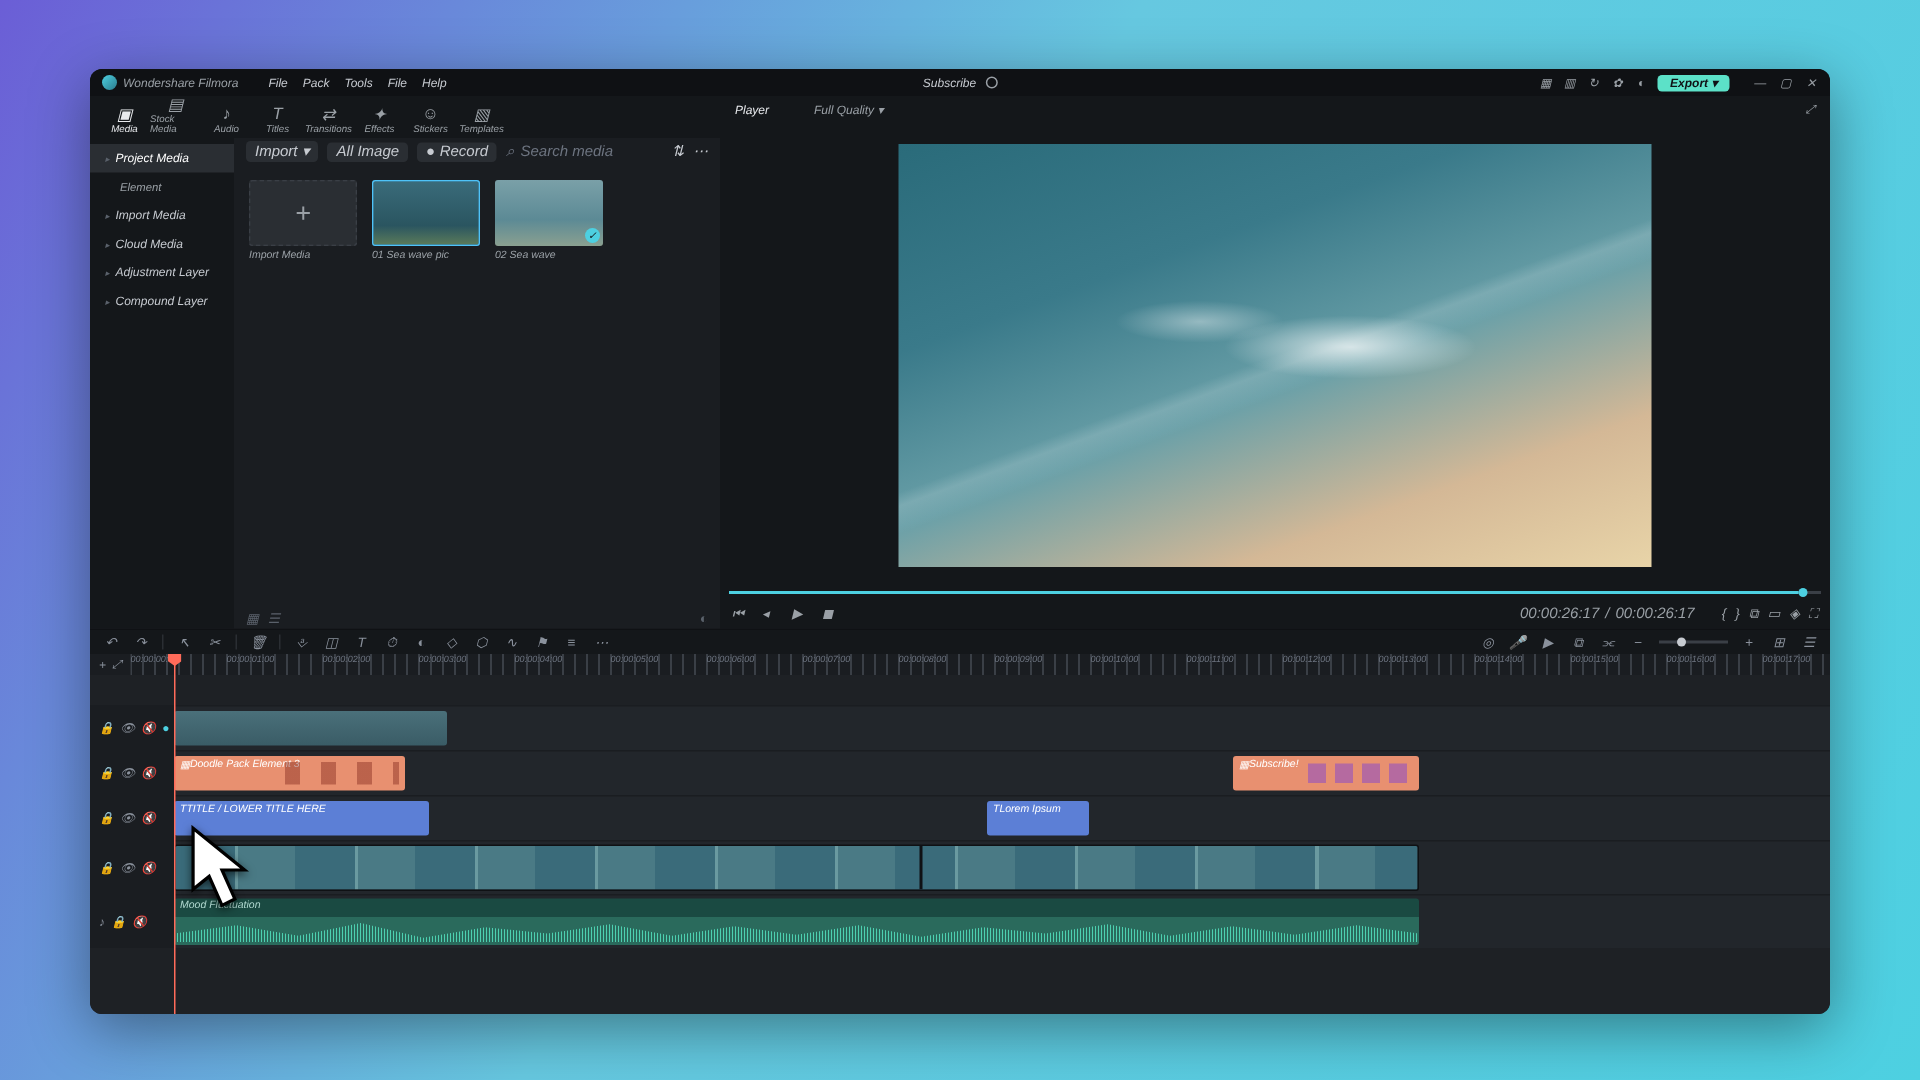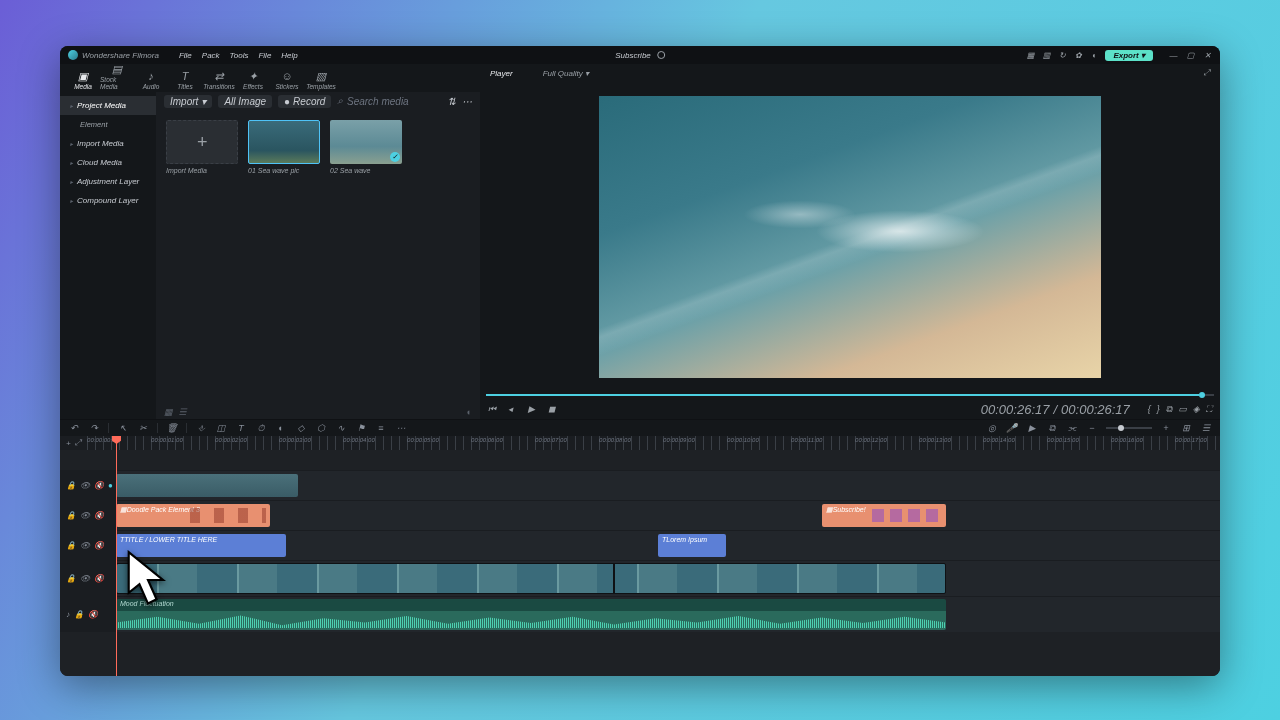--- a/index.html
+++ b/index.html
@@ -119,21 +119,21 @@
       linear-gradient(160deg, transparent 50%, rgba(255,255,255,.15) 52%, transparent 56%);
   }
   .preview-scrub { height:8px; position:relative; margin:0 6px;}
   .preview-scrub .track { position:absolute; left:0; right:0; top:3px; height:2px; background:#3a3f46;}
   .preview-scrub .fill { position:absolute; left:0; width:98%; top:3px; height:2px; background:#4dd0e1;}
   .preview-scrub .knob { position:absolute; left:98%; top:1px; width:6px;height:6px; background:#4dd0e1; border-radius:50%;}
   .preview-ctrl {
     height:20px; display:flex; align-items:center; padding:0 8px; font-size:8px; color:#9aa0a6; gap:10px;
   }
   .preview-ctrl .pc-icon { width:10px; font-size:9px; }
-  .preview-ctrl .time { margin-left:auto; font-family: ui-monospace,monospace; font-size:13px; display:flex; gap:4px;align-items:flex-end;}
+  .preview-ctrl .time { margin-left:auto; font-family: ui-monospace,monospace; font-size:10px; display:flex; gap:4px;align-items:flex-end;}
   .preview-ctrl .rt-icons { display:flex; gap:6px; margin-left:8px; font-size:9px;}
 
   
   .tl-toolbar {
     height:16px; display:flex; align-items:center; padding:0 8px; gap:8px;
     background:#14171a; font-size:9px; color:#8a919c;
   }
   .tl-toolbar .tl-icon { width:12px; display:flex; align-items:center; justify-content:center;}
   .tl-toolbar .sep { width:1px; height:10px; background:#2a2e33; }
   .tl-toolbar .right { margin-left:auto; display:flex; gap:8px; align-items:center;}

